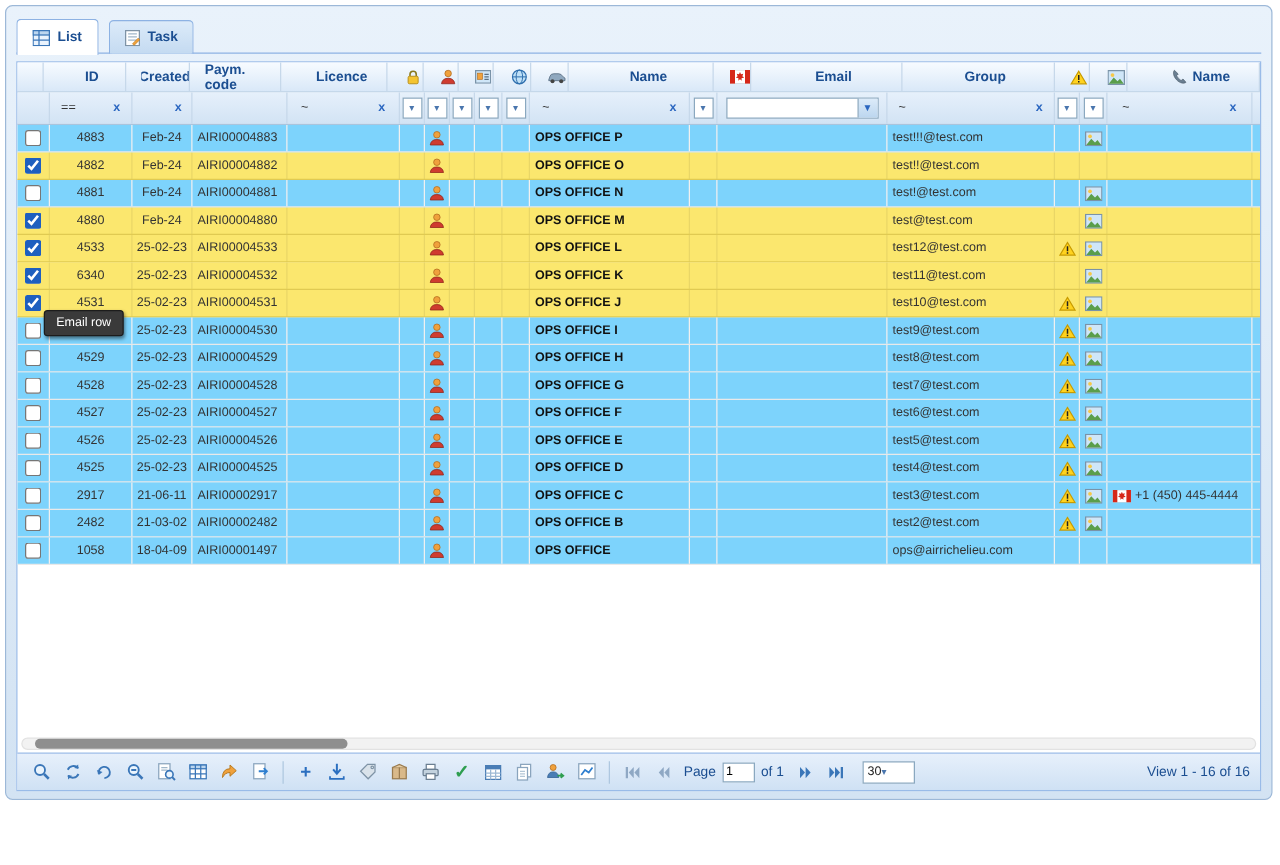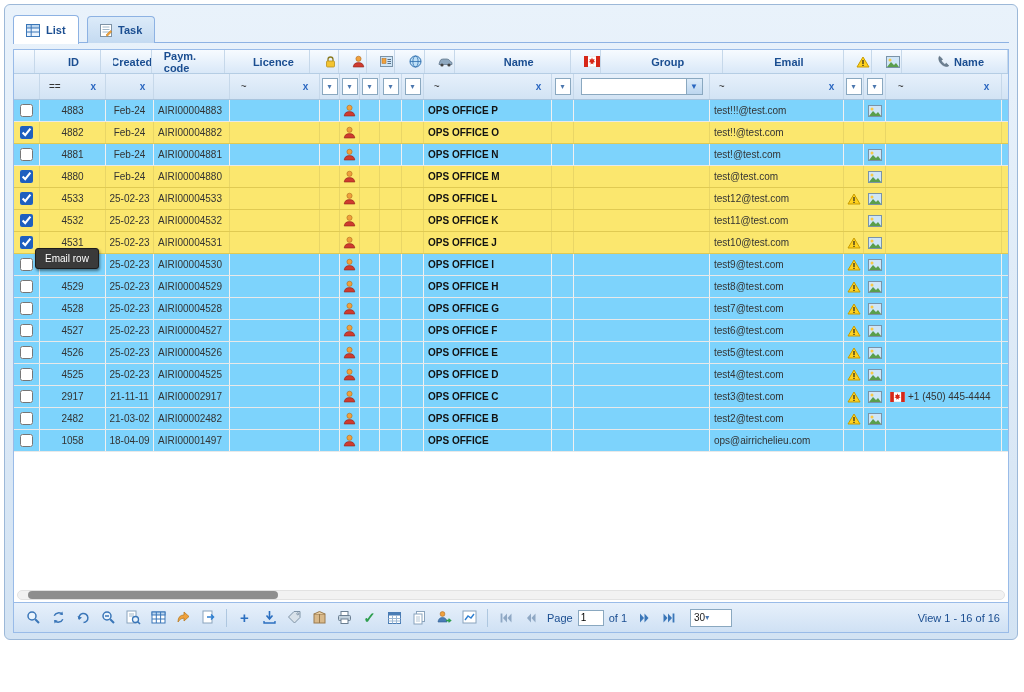--- a/index.html
+++ b/index.html
@@ -175,25 +175,25 @@
           <span>Name</span>
         </div>
       <div class="hcell col-flag">
         <svg width="16" height="11" viewBox="0 0 16 11">
             <rect width="16" height="11" fill="#fff" stroke="#bbb" stroke-width="0.5"></rect>
             <rect width="4" height="11" fill="#d62718"></rect>
             <rect x="12" width="4" height="11" fill="#d62718"></rect>
             <path d="M8 1.5 L8.8 3.4 L10.6 2.9 L9.9 4.9 L11.4 6 L9.2 6.6 L9.4 8.6 L8 7.4 L6.6 8.6 L6.8 6.6 L4.6 6 L6.1 4.9 L5.4 2.9 L7.2 3.4 Z" fill="#d62718"></path>
           </svg>
       </div>
+      <div class="hcell col-email">
+          <span>Email</span>
+        </div>
       <div class="hcell col-group">
           <span>Group</span>
-        </div>
-      <div class="hcell col-email">
-          <span>Email</span>
         </div>
       <div class="hcell col-warn">
         <svg width="14" height="12" viewBox="0 0 14 12">
             <path d="M7 1 L13 11 L1 11 Z" fill="#ffd21e" stroke="#c89b00"></path>
             <rect x="6.4" y="4" width="1.2" height="4" fill="#222"></rect>
             <rect x="6.4" y="8.8" width="1.2" height="1.2" fill="#222"></rect>
           </svg>
       </div>
       <div class="hcell col-photo">
         <svg width="14" height="12" viewBox="0 0 14 12">
@@ -494,21 +494,21 @@
     </div>
     <div class="cell col-phone c-phone">
 
       <span class="c-phonetext"></span>
     </div>
   </div>
         <div class="row sel">
     <div class="cell col-cb cc">
             <input type="checkbox" class="rcb" checked="" style="">
           </div>
-    <div class="cell col-id cc c-id">4532</div>
+    <div class="cell col-id cc c-id">6340</div>
     <div class="cell col-created cc c-created">25-02-23</div>
     <div class="cell col-paym c-paym">AIRI00004532</div>
     <div class="cell col-lic"></div>
     <div class="cell col-i1 cc"></div>
     <div class="cell col-i2 cc">
       <svg class="i-person" width="13" height="13" viewBox="0 0 13 13">
               <circle cx="6.5" cy="3.8" r="2.6" fill="#f0a13c" stroke="#b06a1e" stroke-width="0.6"></circle>
               <path d="M1.2 12 Q1.8 7.6 6.5 7.6 Q11.2 7.6 11.8 12 Z" fill="#cf3b2f" stroke="#8f2318" stroke-width="0.6"></path>
             </svg>
     </div>
@@ -823,21 +823,21 @@
     <div class="cell col-phone c-phone">
 
       <span class="c-phonetext"></span>
     </div>
   </div>
         <div class="row">
     <div class="cell col-cb cc">
             <input type="checkbox" class="rcb" style="">
           </div>
     <div class="cell col-id cc c-id">2917</div>
-    <div class="cell col-created cc c-created">21-11-11</div>
+    <div class="cell col-created cc c-created">21-06-11</div>
     <div class="cell col-paym c-paym">AIRI00002917</div>
     <div class="cell col-lic"></div>
     <div class="cell col-i1 cc"></div>
     <div class="cell col-i2 cc">
       <svg class="i-person" width="13" height="13" viewBox="0 0 13 13">
               <circle cx="6.5" cy="3.8" r="2.6" fill="#f0a13c" stroke="#b06a1e" stroke-width="0.6"></circle>
               <path d="M1.2 12 Q1.8 7.6 6.5 7.6 Q11.2 7.6 11.8 12 Z" fill="#cf3b2f" stroke="#8f2318" stroke-width="0.6"></path>
             </svg>
     </div>
     <div class="cell col-i3 cc"></div>

